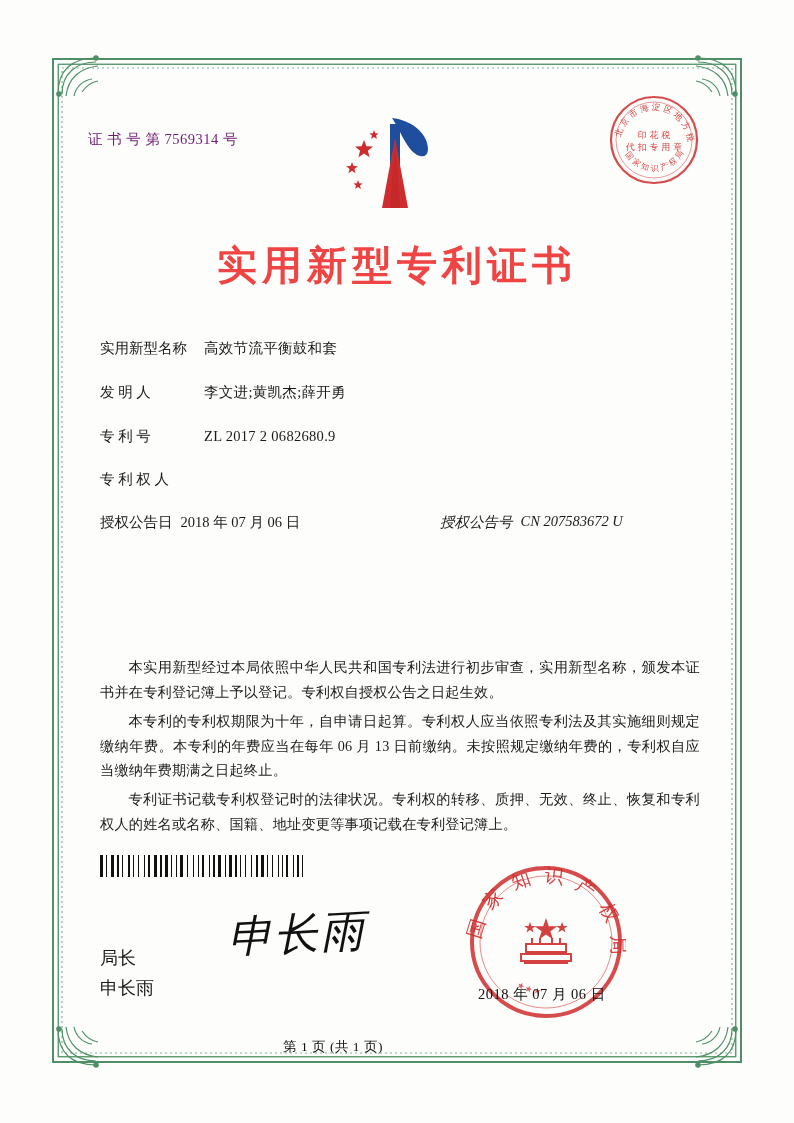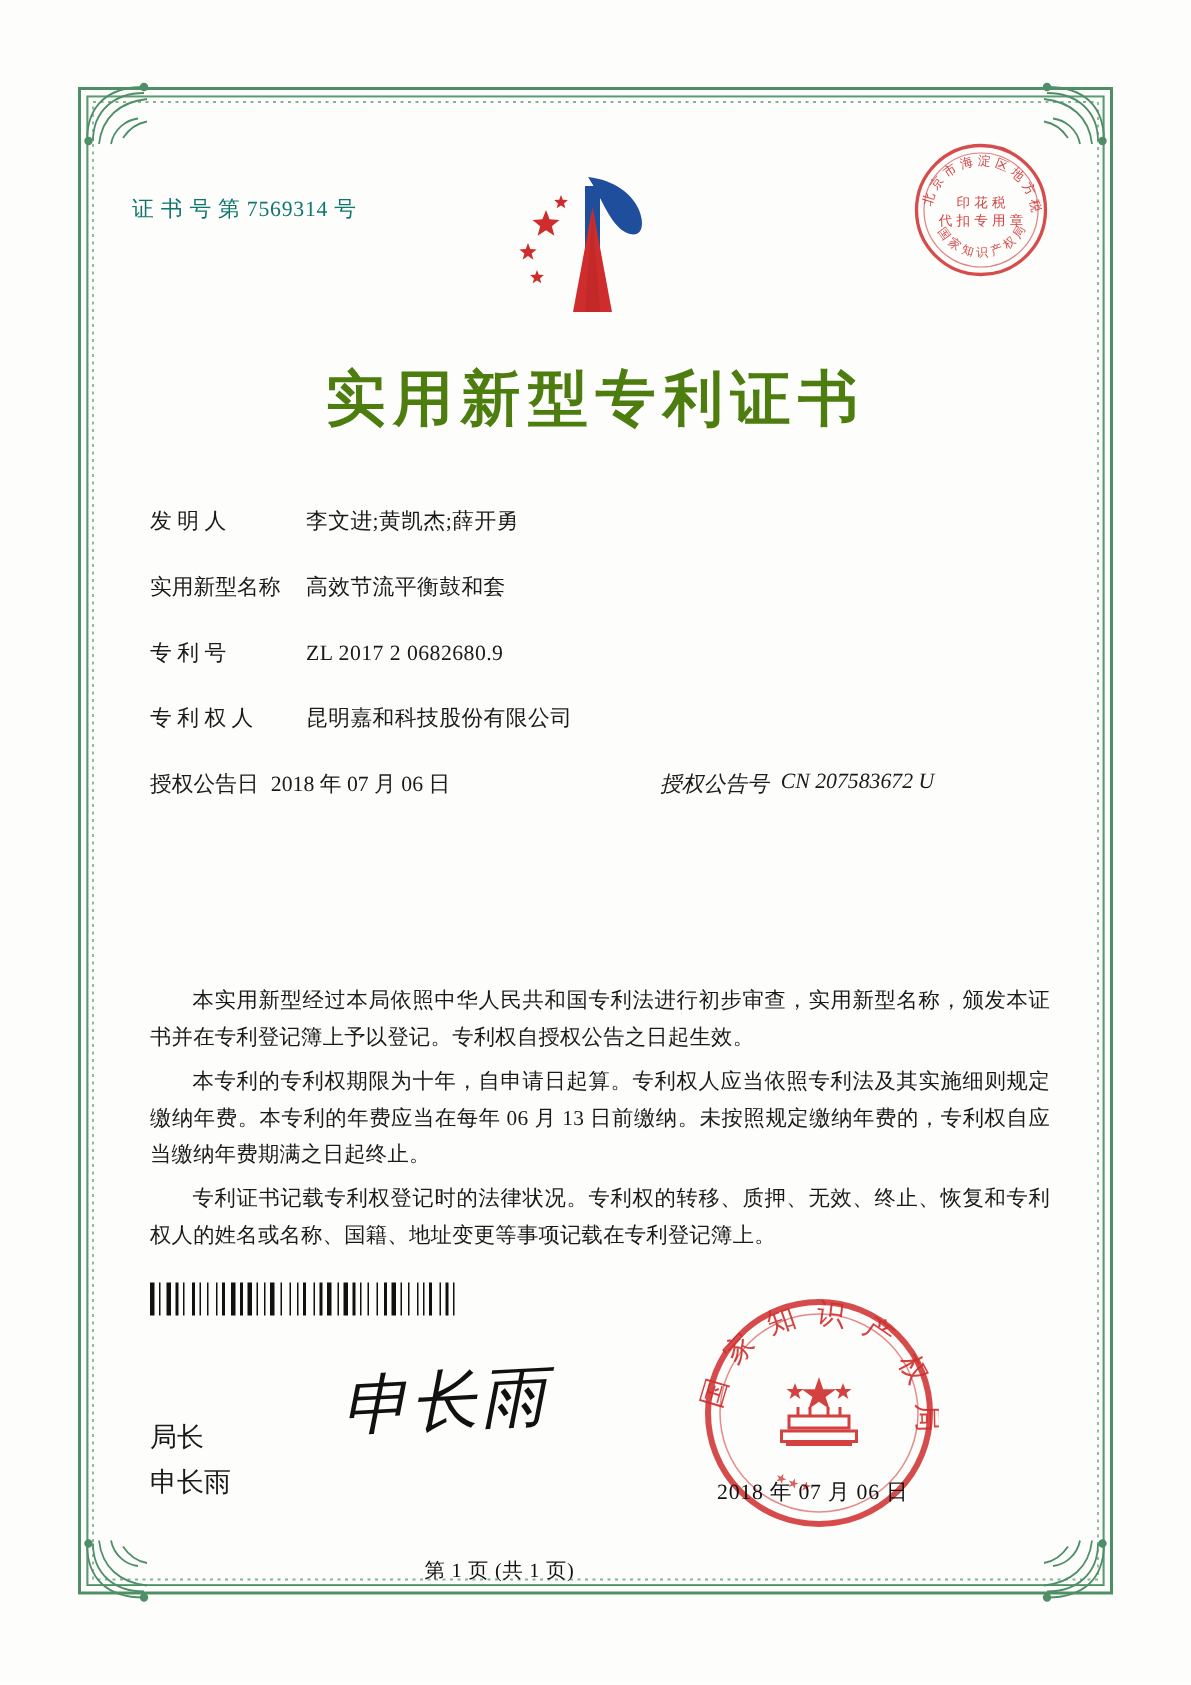--- a/index.html
+++ b/index.html
@@ -63,42 +63,42 @@
   .corner.bl { left: 52px; bottom: 52px; transform: scaleY(-1); }
   .corner.br { right: 52px; bottom: 52px; transform: scale(-1,-1); }
 
   
   .cert-number {
     position: absolute;
     left: 88px;
     top: 130px;
     font-size: 14.5px;
     letter-spacing: 0.5px;
-    color: #0f766e;
+    color: #701a75;
     white-space: nowrap;
   }
 
   .logo {
     position: absolute;
     left: 330px;
     top: 110px;
     width: 130px;
     height: 110px;
   }
 
   .main-title {
     position: absolute;
     left: 0;
     top: 238px;
     width: 794px;
     text-align: center;
     font-size: 40px;
     font-weight: bold;
     letter-spacing: 5px;
-    color: #4d7c0f;
+    color: #ef4444;
     font-family: "DejaVu Serif", "Liberation Serif", serif;
   }
 
   
   .seal-top {
     position: absolute;
     left: 608px;
     top: 94px;
     width: 92px;
     height: 92px;
@@ -331,38 +331,37 @@
       <text font-size="8" fill="#cf2d2d" opacity="0.85" font-family="DejaVu Sans, sans-serif">
         <textPath href="#arcBot" startOffset="10%">国 家 知 识 产 权 局</textPath>
       </text>
     </svg>
   </div>
 
   <div class="main-title">实用新型专利证书</div>
 
   <div class="fields">
     <div class="field-row">
+      <div class="field-label">实用新型名称</div>
+      <div class="field-value"><span>高效节流平衡鼓和套</span></div>
+    </div>
+
+    <div class="field-row">
       <div class="field-label spread">发 明 人</div>
       <div class="field-value"><span>李文进;黄凯杰;薛开勇</span></div>
-    </div>
-
-    <div class="field-row">
-      <div class="field-label">实用新型名称</div>
-      <div class="field-value"><span>高效节流平衡鼓和套</span></div>
     </div>
 
     <div class="field-row">
       <div class="field-label spread">专 利 号</div>
       <div class="field-value"><span>ZL 2017 2 0682680.9</span></div>
     </div>
 
 
     <div class="field-row">
       <div class="field-label spread">专 利 权 人</div>
-      <div class="field-value"><span>昆明嘉和科技股份有限公司</span></div>
     </div>
 
 
     <div class="row-inline">
       <div class="left-part">
         <span class="rl">授权公告日</span>
         <span>2018 年 07 月 06 日</span>
       </div>
       <div class="right-part">
         <span class="rl">授权公告号</span>

